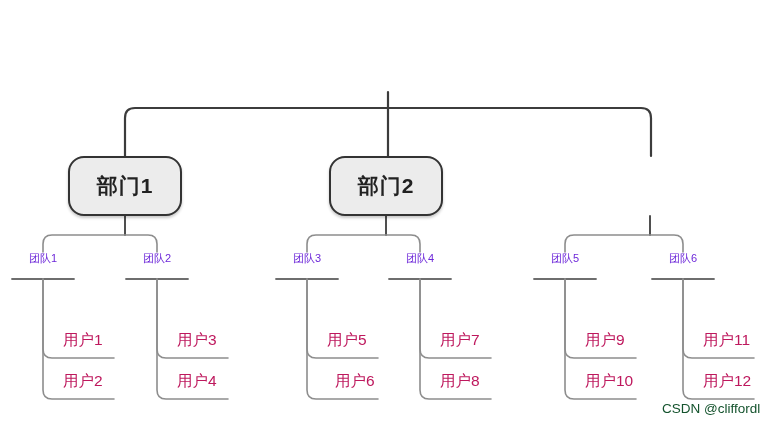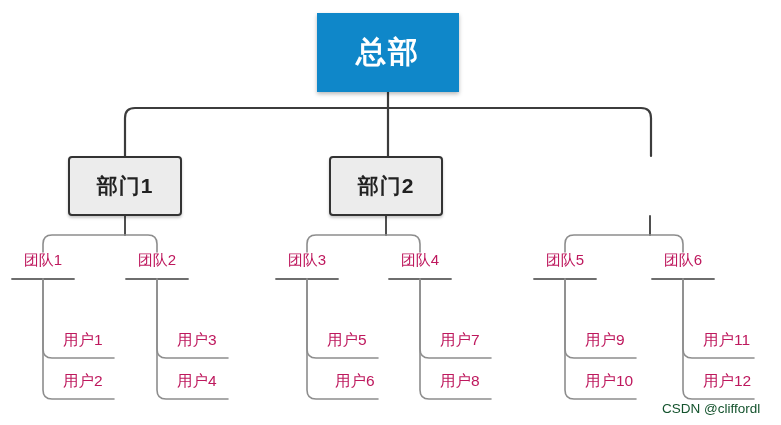--- a/index.html
+++ b/index.html
@@ -9,27 +9,27 @@
   }
   #wires{position:absolute;left:0;top:0;width:781px;height:425px;}
   .node{position:absolute;display:flex;align-items:center;justify-content:center;box-sizing:border-box;}
   .root-node{
     left:317px;top:13px;width:142px;height:79px;background:#0f87c9;
     box-shadow:0 2px 4px rgba(0,0,0,.28);
   }
   .root-node .lbl{color:#ffffff;font-size:30px;font-weight:bold;letter-spacing:2px;}
   .dept-node{
     top:156px;width:114px;height:60px;background:#ececec;border:2.6px solid #333333;
-    border-radius:4px;box-shadow:0 2px 3px rgba(0,0,0,.22);
+    border-radius:16px;box-shadow:0 2px 3px rgba(0,0,0,.22);
   }
   .dept-node .lbl{color:#222222;font-size:21px;font-weight:600;letter-spacing:1px;}
   .dept-1{left:68px;} .dept-2{left:329px;} .dept-3{left:593px;}
   .team-label{
     position:absolute;top:251px;transform:translateX(-50%);white-space:nowrap;
-    font-size:15px;color:#be185d;
+    font-size:11px;color:#6d28d9;
   }
   .user-label{
     position:absolute;white-space:nowrap;font-size:15.5px;color:#be185d;
   }
   .row1{top:330px;} .row2{top:371px;text-align:right;}
   .watermark{
     position:absolute;left:662px;top:401px;font-size:13.5px;color:#14532d;white-space:nowrap;
   }
 </style>
 </head>
@@ -74,23 +74,20 @@
       <path d="M307 279 L307 390 Q307 399 316 399 L378 399"></path>
       <path d="M420 279 L420 349 Q420 358 429 358 L491 358"></path>
       <path d="M420 279 L420 390 Q420 399 429 399 L491 399"></path>
       <path d="M565 279 L565 349 Q565 358 574 358 L636 358"></path>
       <path d="M565 279 L565 390 Q565 399 574 399 L636 399"></path>
       <path d="M683 279 L683 349 Q683 358 692 358 L754 358"></path>
       <path d="M683 279 L683 390 Q683 399 692 399 L754 399"></path>
     </g>
   </svg>
 
-  <div class="node root-node">
-    <span class="lbl">总部</span>
-  </div>
 
   <div class="node dept-node dept-1">
     <span class="lbl">部门1</span>
   </div>
   <div class="node dept-node dept-2">
     <span class="lbl">部门2</span>
   </div>
 
   <div class="team-label" style="left:43px">团队1</div>
   <div class="team-label" style="left:157px">团队2</div>

